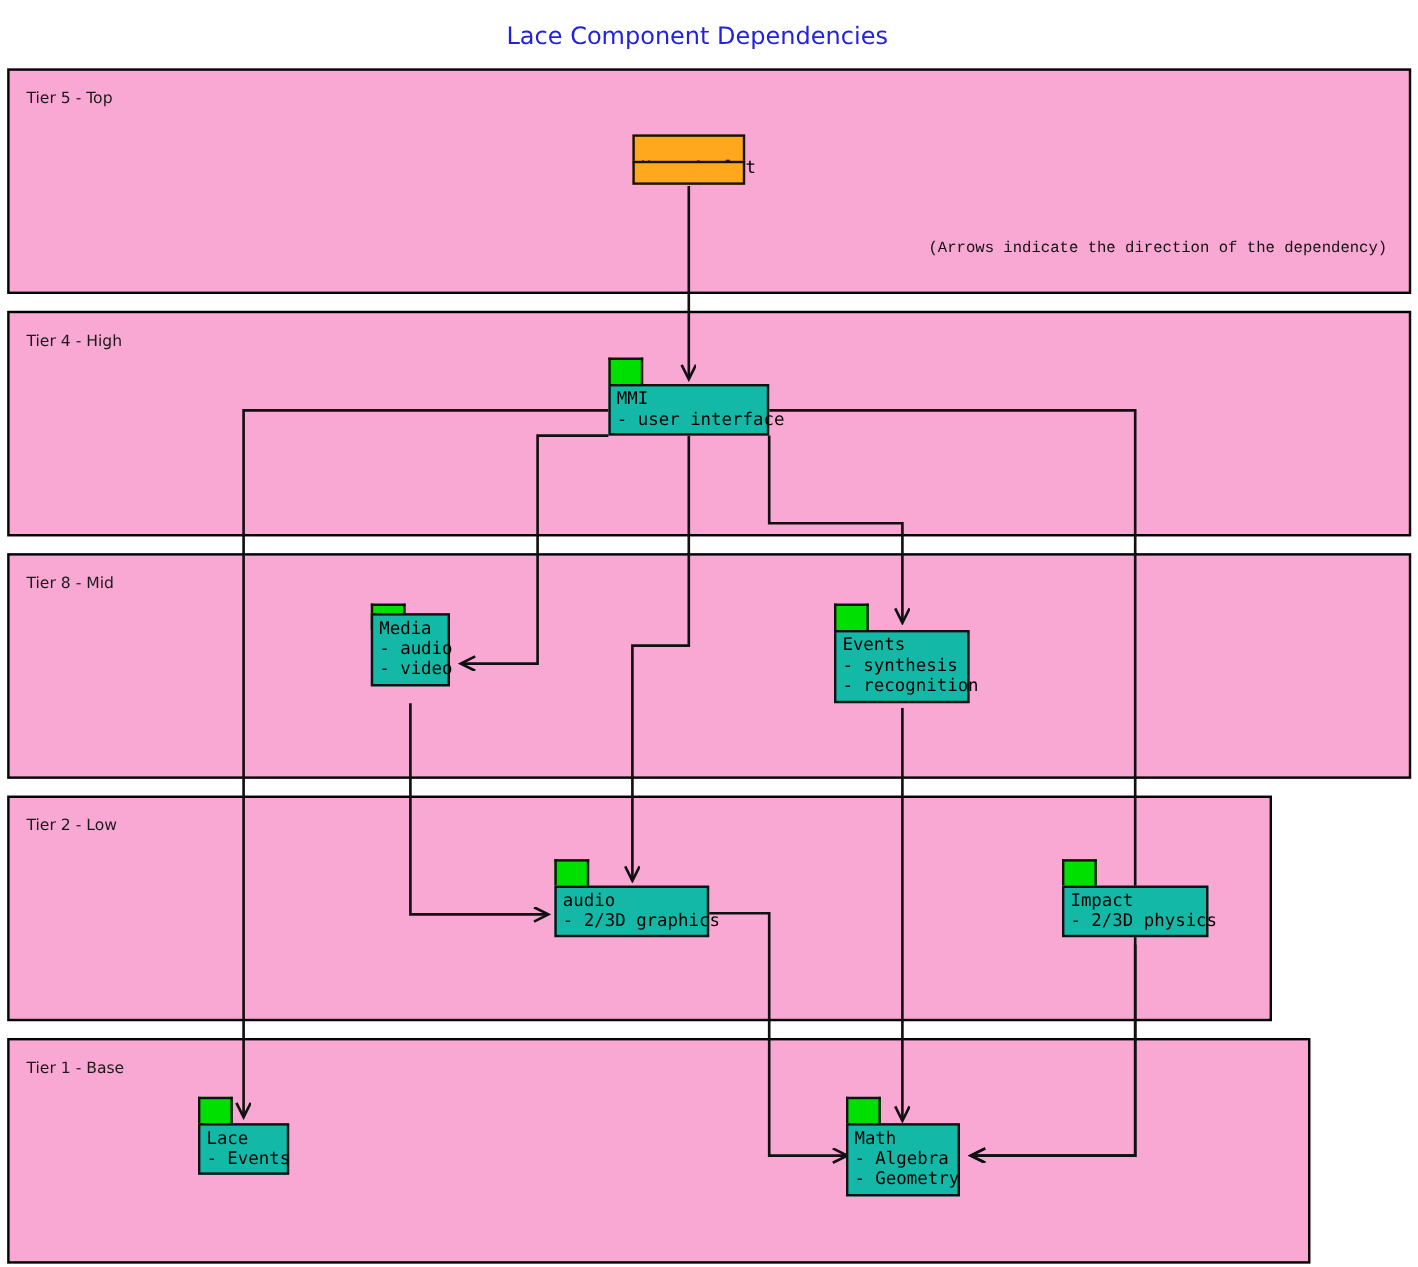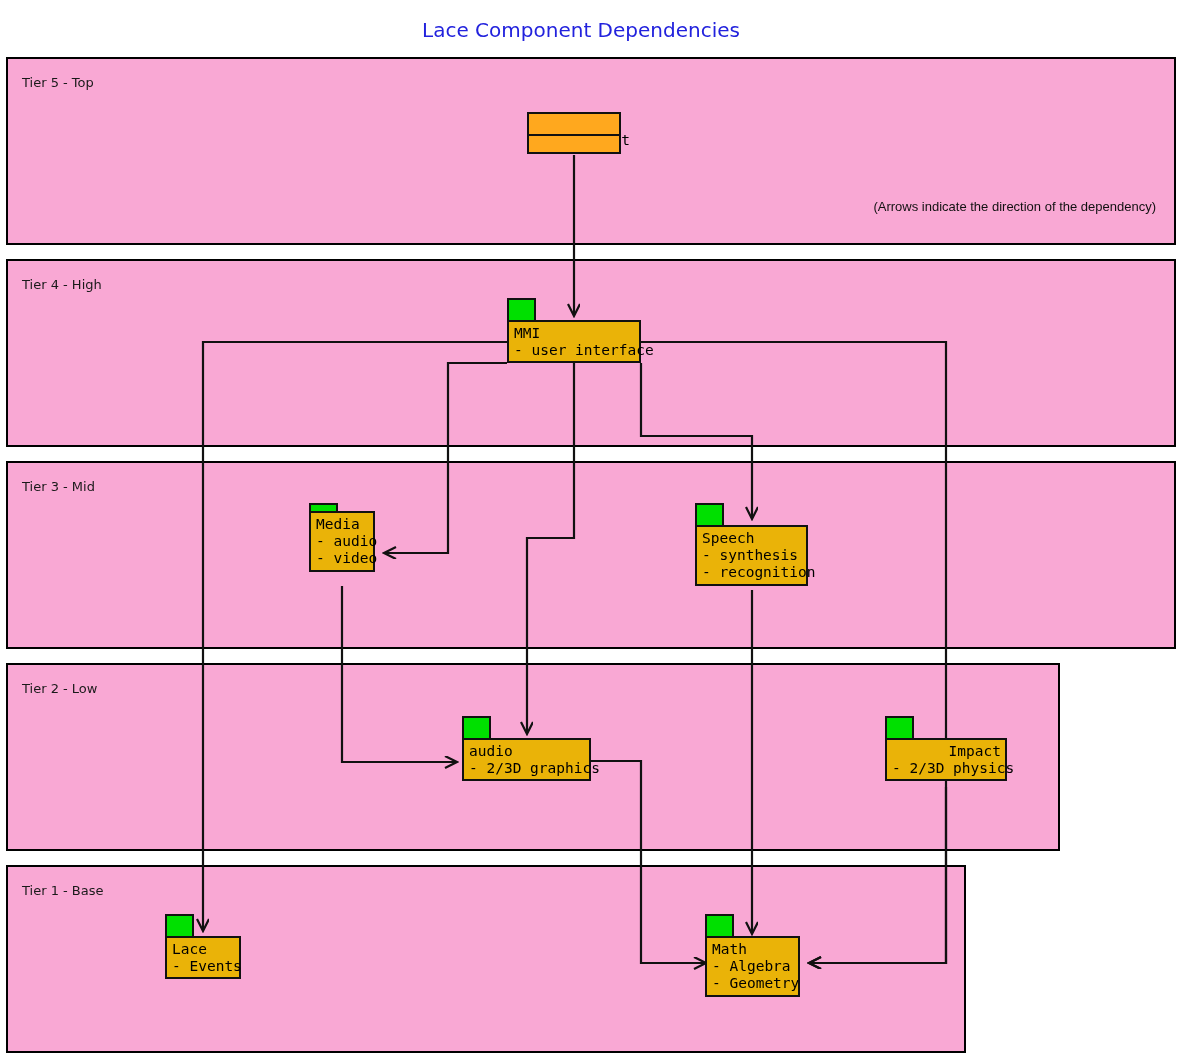--- a/index.html
+++ b/index.html
@@ -37,30 +37,30 @@
     top: 16px;
     font-size: 13px;
     color: #1a1a1a;
     font-family: "DejaVu Sans", sans-serif;
     white-space: nowrap;
   }
   #tier5 { left: 6px;  top: 57px;  width: 1170px; height: 188px; }
   #tier4 { left: 6px;  top: 259px; width: 1170px; height: 188px; }
   #tier3 { left: 6px;  top: 461px; width: 1170px; height: 188px; }
   #tier2 { left: 6px;  top: 663px; width: 1054px; height: 188px; }
-  #tier1 { left: 6px;  top: 865px; width: 960px; height: 188px; }
+  #tier1 { left: 6px;  top: 865px; width: 1086px; height: 188px; }
 
   #note {
     position: absolute;
     right: 26px;
     top: 199px;
     font-size: 13px;
     color: #111111;
     white-space: nowrap;
-    font-family: Liberation Sans, sans-serif;
+    font-family: Liberation Mono, monospace;
   }
 
   
   #wires {
     position: absolute;
     left: 0; top: 0;
     width: 1182px;
     height: 1056px;
     pointer-events: none;
   }
@@ -77,21 +77,21 @@
     border: 2px solid #111111;
     border-bottom: none;
     box-sizing: border-box;
     background: #00e000;
   }
   .pkg .body {
     position: absolute;
     left: 0;
     border: 2px solid #111111;
     box-sizing: border-box;
-    background: #eab308;
+    background: #14b8a6;
     font-family: "DejaVu Sans Mono", monospace;
     font-size: 14.5px;
     color: #000000;
     line-height: 17px;
     padding: 3px 4px 3px 5px;
     white-space: nowrap;
   }
   .pkg.orange .tab,
   .pkg.orange .body { background: #ffa81e; }
 
@@ -104,21 +104,21 @@
 
   <div id="diagram-title">Lace Component Dependencies</div>
 
   <div class="tier" id="tier5">
     <span class="tier-label">Tier 5 - Top</span>
   </div>
   <div class="tier" id="tier4">
     <span class="tier-label">Tier 4 - High</span>
   </div>
   <div class="tier" id="tier3">
-    <span class="tier-label">Tier 3 - Mid</span>
+    <span class="tier-label">Tier 8 - Mid</span>
   </div>
   <div class="tier" id="tier2">
     <span class="tier-label">Tier 2 - Low</span>
   </div>
   <div class="tier" id="tier1">
     <span class="tier-label">Tier 1 - Base</span>
   </div>
 
   <div id="note">(Arrows indicate the direction of the dependency)</div>
 
@@ -172,37 +172,37 @@
     <div class="body" style="top:8px; width:66px; height:61px;">
       <span class="ln">Media</span>
       <span class="ln">- audio</span>
       <span class="ln">- video</span>
     </div>
   </div>
 
   <div class="pkg" id="c-speech" style="left:695px; top:503px;">
     <div class="tab" style="width:29px;"></div>
     <div class="body" style="top:22px; width:113px; height:61px;">
-      <span class="ln">Speech</span>
+      <span class="ln">Events</span>
       <span class="ln">- synthesis</span>
       <span class="ln">- recognition</span>
     </div>
   </div>
 
   <div class="pkg" id="c-opengl" style="left:462px; top:716px;">
     <div class="tab" style="width:29px;"></div>
     <div class="body" style="top:22px; width:129px; height:43px;">
       <span class="ln">audio</span>
       <span class="ln">- 2/3D graphics</span>
     </div>
   </div>
 
   <div class="pkg" id="c-impact" style="left:885px; top:716px;">
     <div class="tab" style="width:29px;"></div>
-    <div class="body" style="top:22px; width:122px; height:43px;text-align:right;">
+    <div class="body" style="top:22px; width:122px; height:43px;">
       <span class="ln">Impact</span>
       <span class="ln">- 2/3D physics</span>
     </div>
   </div>
 
   <div class="pkg" id="c-lace" style="left:165px; top:914px;">
     <div class="tab" style="width:29px;"></div>
     <div class="body" style="top:22px; width:76px; height:43px;">
       <span class="ln">Lace</span>
       <span class="ln">- Events</span>

